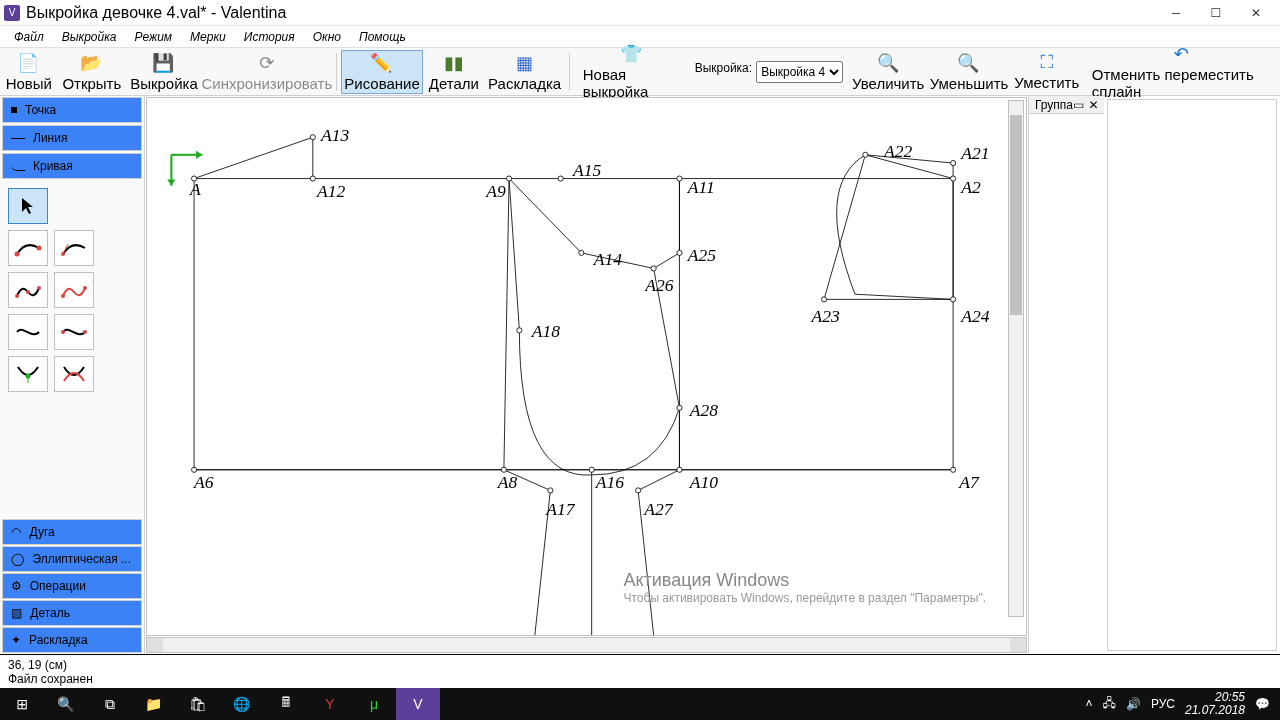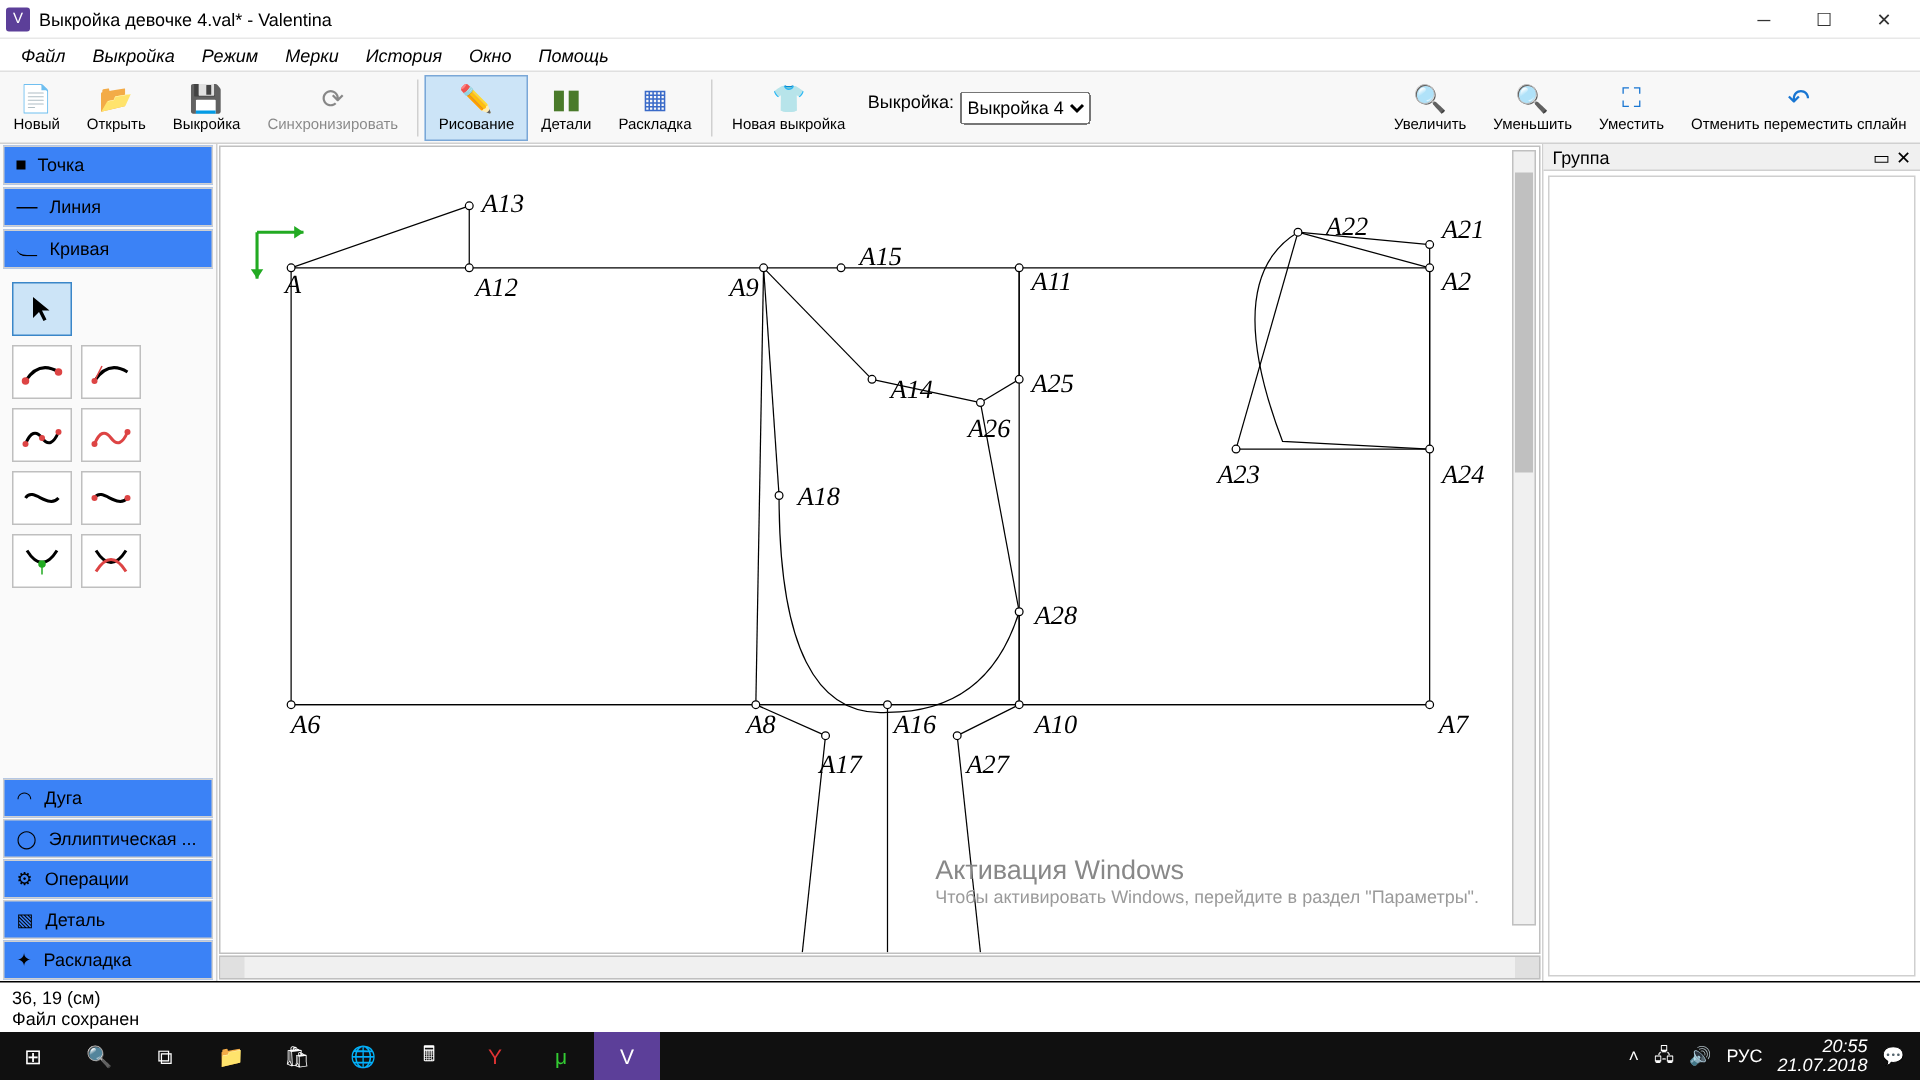--- a/index.html
+++ b/index.html
@@ -1,28 +1,28 @@
 <!DOCTYPE html>
 <html><head>
 <meta charset="utf-8">
 <style>
 * { margin:0; padding:0; box-sizing:border-box; font-family:"Segoe UI",Tahoma,sans-serif; font-size:12px; }
 html,body { width:1280px; height:720px; overflow:hidden; background:#fff; }
 .titlebar { height:26px; background:#fff; display:flex; align-items:center; padding:0 4px; border-bottom:1px solid #e8e8e8; }
 .titlebar .icon { width:16px; height:16px; background:#5c3f99; color:#fff; display:flex; align-items:center; justify-content:center; font-size:10px; margin-right:6px; border-radius:2px; }
-.titlebar .title { flex:1; font-size:12px; }
+.titlebar .title { flex:1; font-size:16px; }
 .titlebar .win-btn { width:40px; height:26px; display:flex; align-items:center; justify-content:center; font-size:12px; color:#333; }
 .menubar { height:22px; display:flex; align-items:center; padding:0 6px; gap:2px; border-bottom:1px solid #e0e0e0; }
 .menubar .item { padding:2px 8px; font-size:12px;font-style:italic; }
 .toolbar { height:48px; display:flex; align-items:center; border-bottom:1px solid #d0d0d0; background:#f8f8f8; }
 .tb-btn { display:flex; flex-direction:column; align-items:center; justify-content:center; padding:2px 8px; height:44px; min-width:44px; border:1px solid transparent; }
 .tb-btn.active { background:#cce4f7; border:1px solid #7aa7d7; }
 .tb-btn.disabled { opacity:.45; }
 .tb-btn .ico { width:22px; height:22px; display:flex; align-items:center; justify-content:center; font-size:18px; }
-.tb-btn .lbl { font-size:10px; margin-top:1px; }
+.tb-btn .lbl { font-size:15px; margin-top:1px; }
 .tb-sep { width:1px; height:38px; background:#d0d0d0; margin:0 4px; }
 .tb-combo { display:flex; align-items:flex-start; gap:4px; padding:0 6px; }
 .tb-combo select { font-size:12px; height:22px; }
 .tb-right { margin-left:auto; display:flex; }
 .body { display:flex; height:calc(720px - 26px - 22px - 48px - 34px - 32px); }
 .leftpanel { width:145px; border-right:1px solid #d0d0d0; display:flex; flex-direction:column; background:#fafafa; }
 .lp-item { height:26px; display:flex; align-items:center; padding:0 8px; gap:8px; border:1px solid #cfcfcf; margin:1px 2px; background:#3b82f6; font-size:12px; }
 .lp-item .dot { width:6px; height:6px; background:#000; border-radius:0; }
 .lp-item .line { width:14px; height:1px; background:#000; }
 .lp-item .curve { width:14px; height:10px; border-bottom:1px solid #000; border-radius:0 0 0 50%; }
@@ -31,21 +31,21 @@
 .tool.active { background:#cce4f7; border-color:#3a86c8; }
 .lp-bottom { margin-top:auto; }
 .canvas-wrap { flex:1; display:flex; flex-direction:column; position:relative; }
 .canvas { flex:1; background:#fff; position:relative; overflow:hidden; border:1px solid #c0c0c0; margin:1px; }
 .canvas svg { width:100%; height:100%; }
 .hscroll { height:16px; background:#f0f0f0; border:1px solid #c0c0c0; margin:0 1px 1px 1px; position:relative; }
 .hscroll::before,.hscroll::after{content:"";position:absolute;top:0;width:16px;height:14px;background:#e0e0e0;}
 .hscroll::before{left:0;} .hscroll::after{right:0;}
 .vscroll { position:absolute; right:2px; top:2px; bottom:18px; width:16px; background:#f0f0f0; border:1px solid #c0c0c0; }
 .vscroll .thumb { position:absolute; left:1px; right:1px; top:14px; height:200px; background:#c0c0c0; }
-.rightpanel { width:252px; border-left:1px solid #d0d0d0; display:flex; flex-direction:column; }
+.rightpanel { width:252px; border-left:1px solid #d0d0d0; display:flex; flex-direction:row; }
 .rp-head { height:18px; background:#f0f0f0; border-bottom:1px solid #d0d0d0; display:flex; align-items:center; padding:0 6px; font-size:11px; }
 .rp-head .sp { margin-left:auto; display:flex; gap:4px; }
 .rp-body { flex:1; background:#fff; border:1px solid #cfcfcf; margin:3px; }
 .statusbar { height:34px; border-top:1px solid #000000; padding:2px 8px; font-size:12px; display:flex; flex-direction:column; justify-content:center; }
 .taskbar { height:32px; background:#101010; display:flex; align-items:center; color:#fff; }
 .taskbar .tb-ico { width:44px; height:32px; display:flex; align-items:center; justify-content:center; font-size:14px; }
 .taskbar .tb-ico.active { background:#333; }
 .tray { margin-left:auto; display:flex; align-items:center; gap:10px; padding:0 10px; font-size:11px; }
 .tray .clock { text-align:right; line-height:1.1;font-style:italic; }
 .watermark { position:absolute; right:40px; bottom:30px; color:#9a9a9a; font-size:13px; pointer-events:none;margin-left:47px; }

